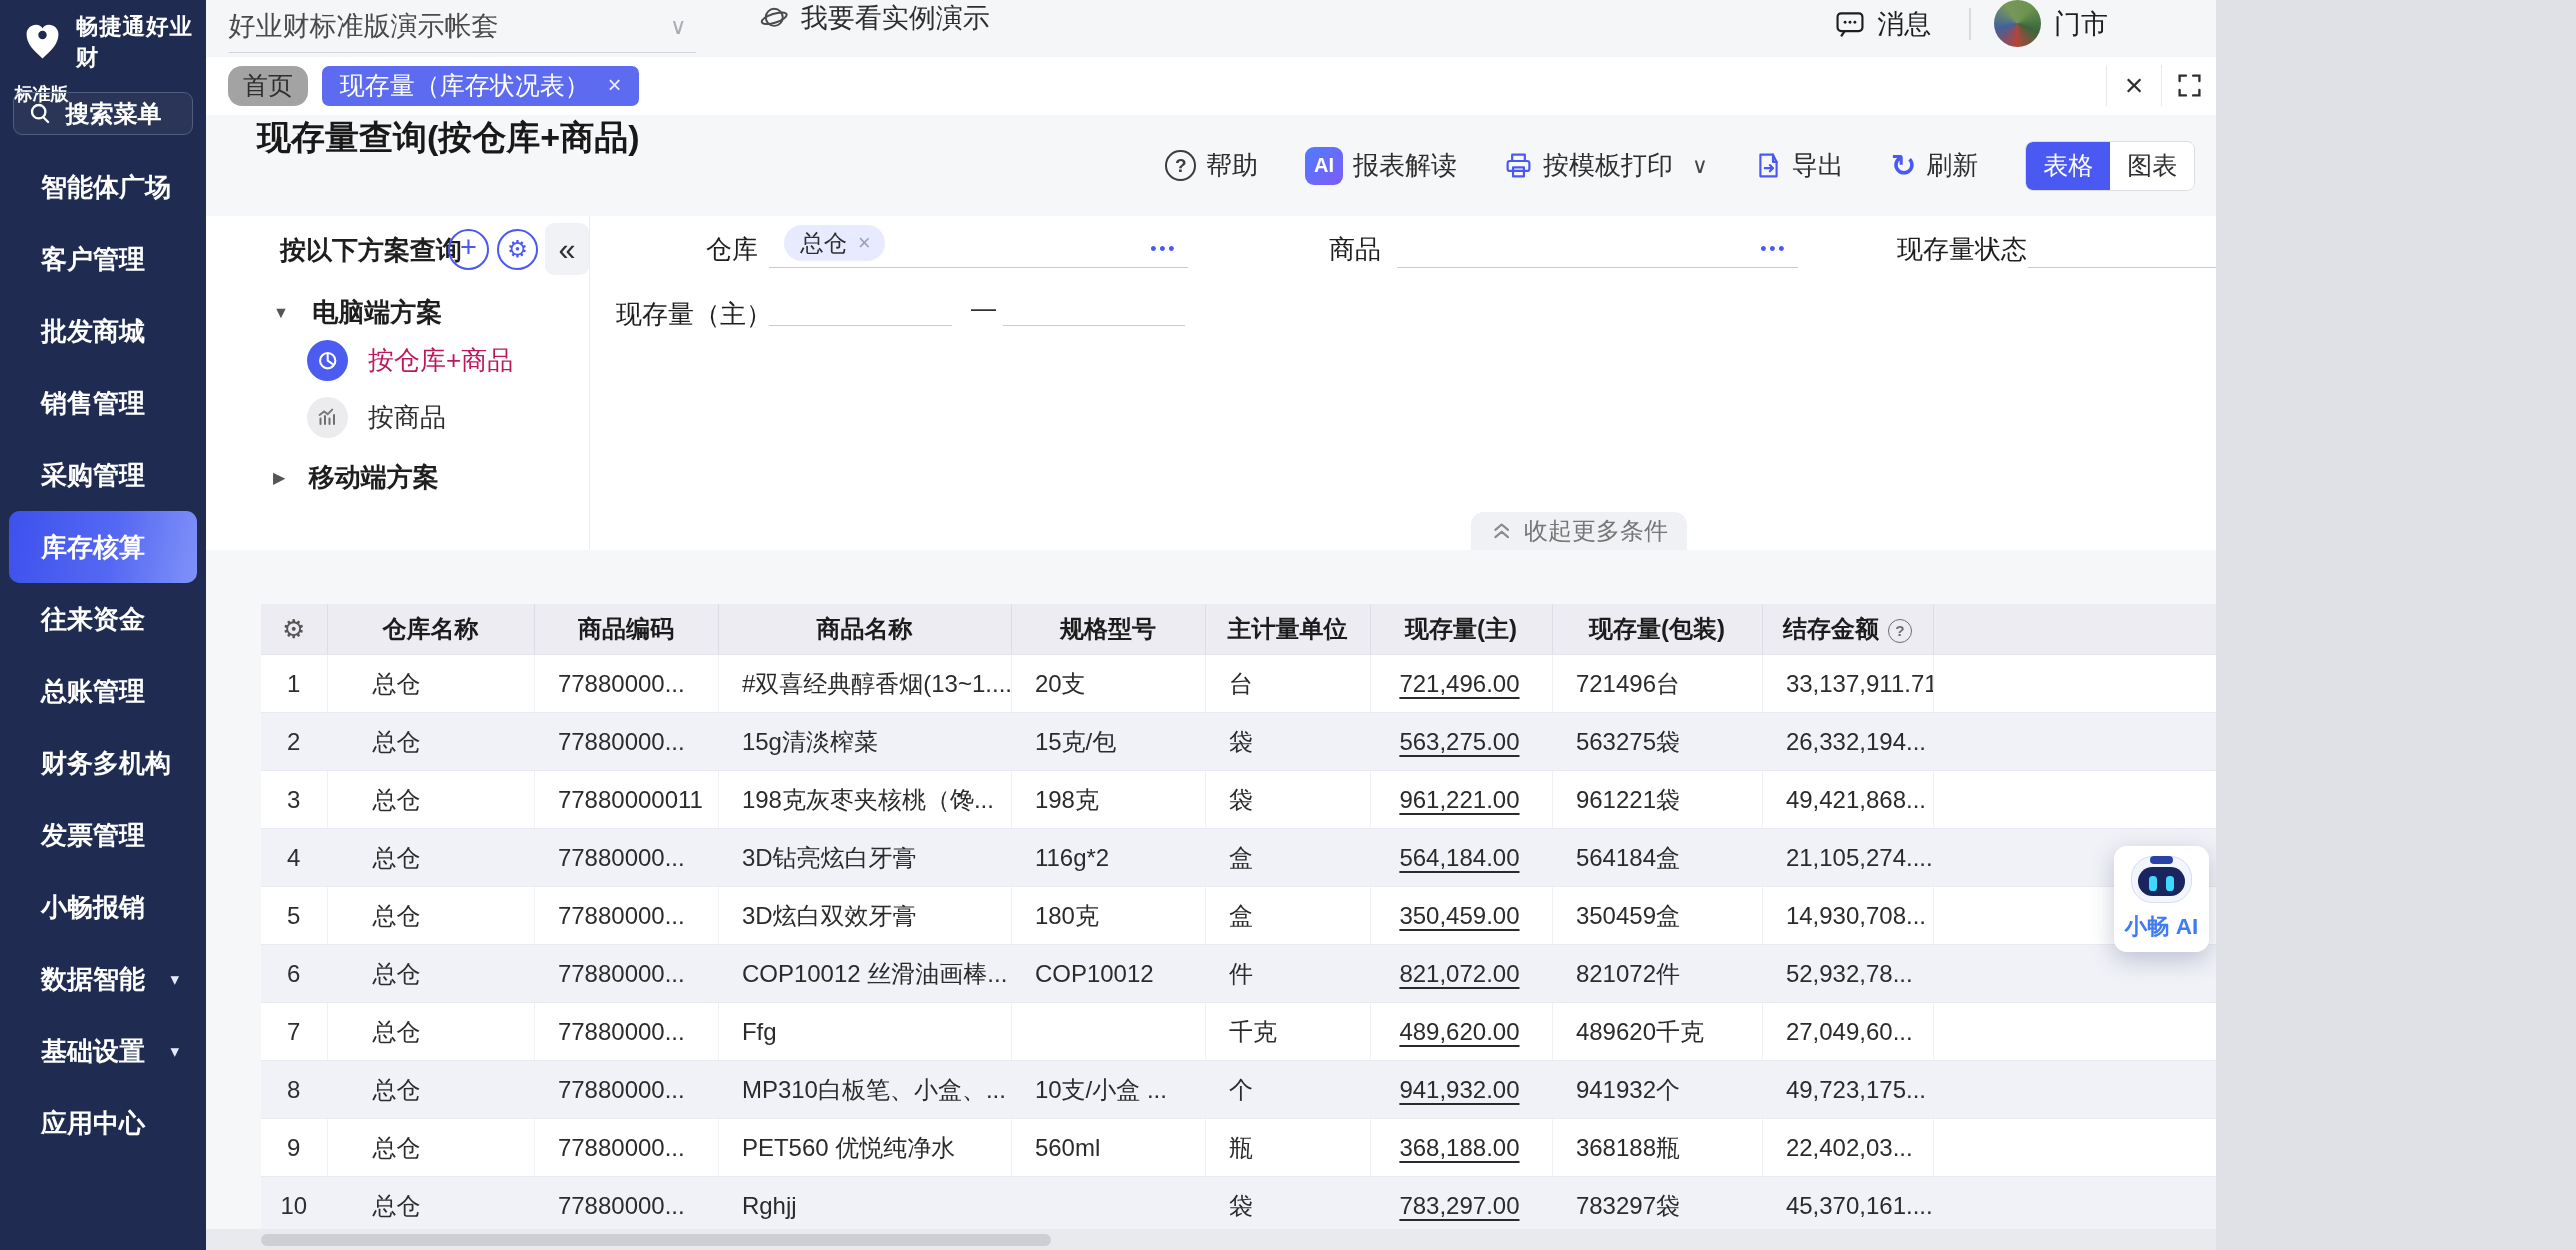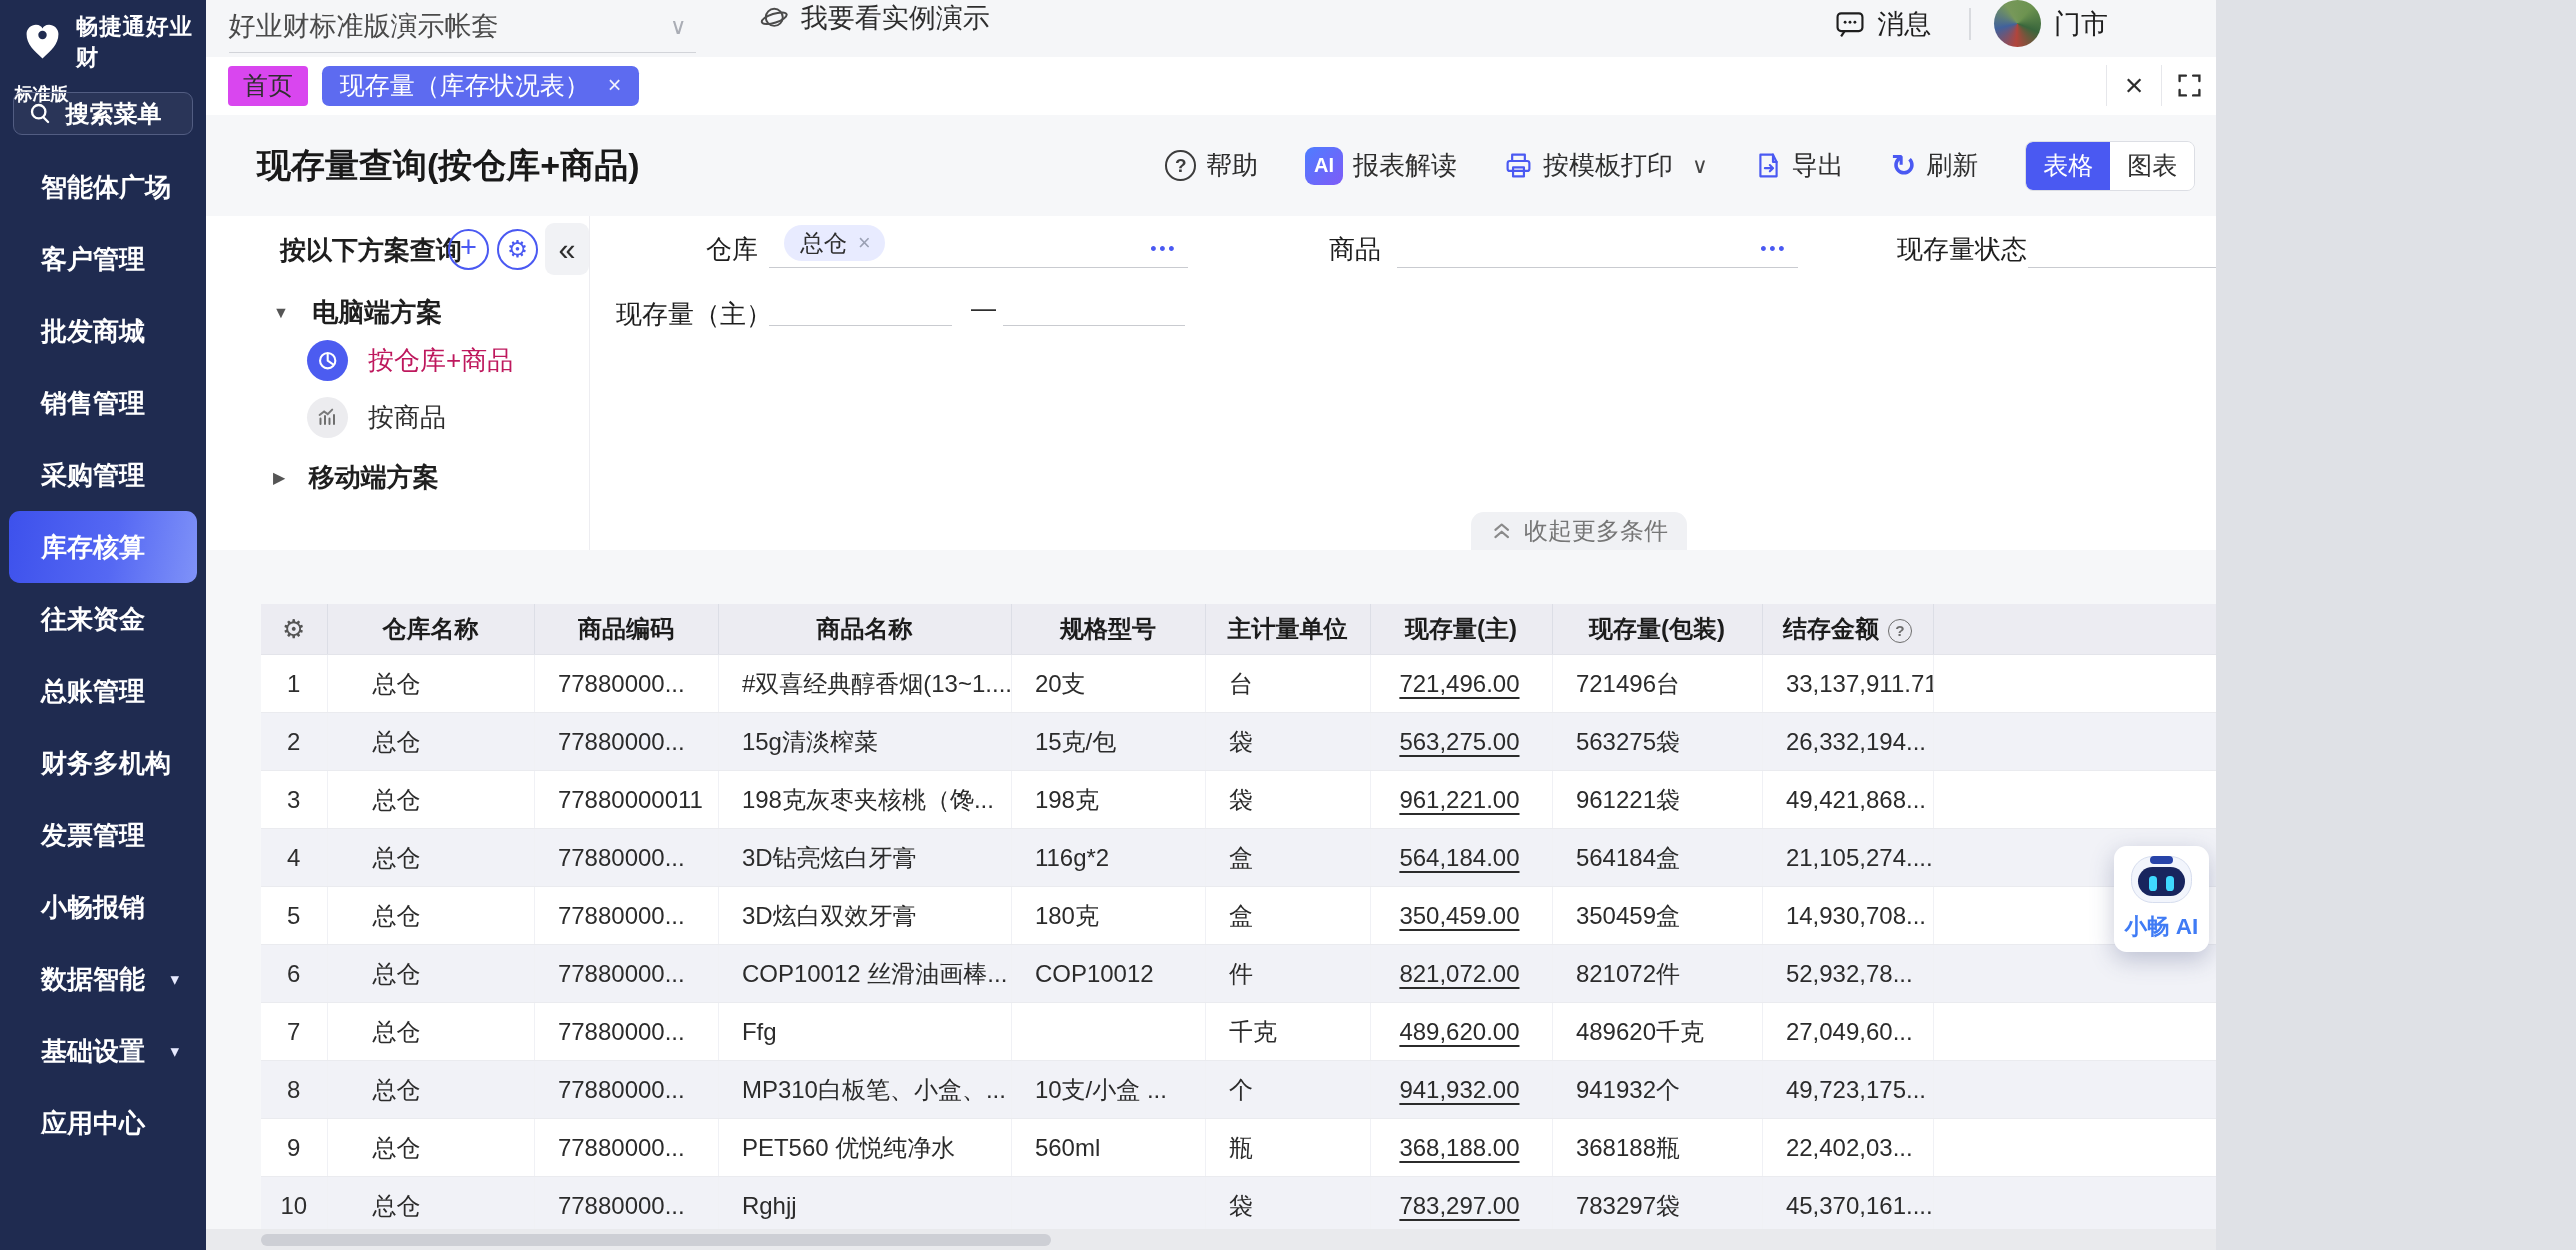--- a/index.html
+++ b/index.html
@@ -29,32 +29,32 @@
   .demo{margin-left:63px;display:flex;align-items:center;gap:11.7px;font-size:27px;color:#2e2e2e;cursor:pointer;}
   .top-right{margin-left:auto;display:flex;align-items:center;padding-right:108px;font-size:27px;color:#1e1e1e;}
   .msg{display:flex;align-items:center;gap:11.7px;cursor:pointer;}
   .divider-v{width:1.8px;height:32px;background:#d9dbdf;margin:0 23.4px 0 38px;}
   .avatar{width:47px;height:47px;border-radius:50%;margin-right:12.6px;cursor:pointer;
     background:conic-gradient(from 40deg,#6d9350,#39663c,#b2453c,#41619c,#77985a,#6d9350);}
   .user-name{cursor:pointer;}
 
   
   .tabbar{position:absolute;left:206px;right:0;top:57px;height:57px;background:#fff;display:flex;align-items:center;z-index:5;}
-  .tab-home{margin-left:21.6px;height:40px;padding:0 15.3px;background:#d946ef;border-radius:4px;font-size:25px;
+  .tab-home{margin-left:21.6px;height:40px;padding:0 15.3px;background:#a3a3a3;border-radius:14px;font-size:25px;
     color:#2e2e2e;display:flex;align-items:center;cursor:pointer;}
   .tab-active{margin-left:13.5px;height:40px;padding:0 18px;background:#5d6bf0;color:#ffffff;border-radius:7.2px;
     font-size:25px;display:flex;align-items:center;gap:18px;cursor:pointer;}
   .tab-close{font-size:23.4px;opacity:.9;cursor:pointer;}
   .tab-actions{margin-left:auto;display:flex;align-items:center;height:41px;}
   .tab-act{display:flex;align-items:center;justify-content:center;width:54px;height:41px;
     border-left:1.8px solid #e6e7eb;cursor:pointer;font-size:32px;color:#2e2e2e;}
 
   
   .content{position:absolute;left:206px;right:0;top:115px;bottom:0;background:#f6f7f9;}
-  .page-head{position:absolute;top:0;left:0;right:0;height:101px;display:flex;align-items:center;
+  .page-head{position:absolute;top:0;left:0;right:0;height:101px;display:flex;
     padding:0 20.7px 0 51px;box-sizing:border-box;}
   .page-title{font-size:34px;font-weight:600;color:#191919;}
   .toolbar{margin-left:auto;display:flex;align-items:center;gap:47px;font-size:26px;color:#2e2e2e;}
   .tool{display:flex;align-items:center;gap:10px;cursor:pointer;}
   .help-circle{width:30.5px;height:30.5px;border:2.2px solid #3c3c3c;border-radius:50%;display:flex;align-items:center;
     justify-content:center;font-size:19px;font-weight:700;color:#3c3c3c;box-sizing:border-box;}
   .ai-badge{width:38px;height:38px;border-radius:9px;background:linear-gradient(135deg,#4e7dff,#7e5bf7);
     color:#fff;font-size:20px;font-weight:700;display:flex;align-items:center;justify-content:center;}
   .print-chev{color:#444;font-size:21.6px;margin-left:9px;}
   .blue-glyph{color:#4a59f2;font-size:30.5px;font-weight:700;line-height:1;}

